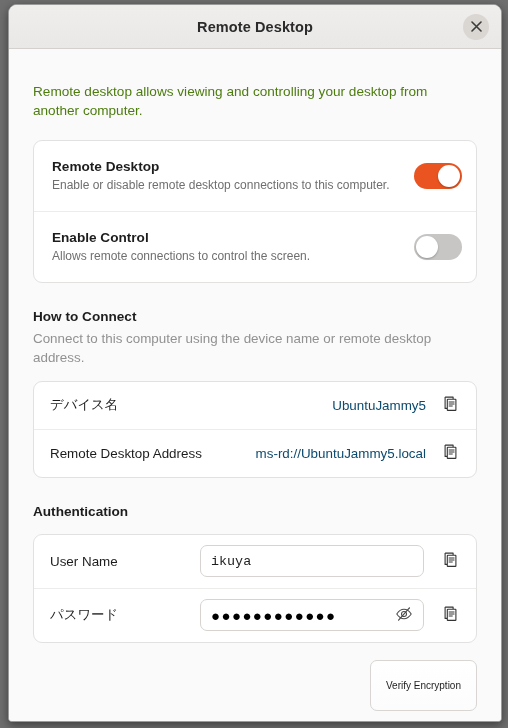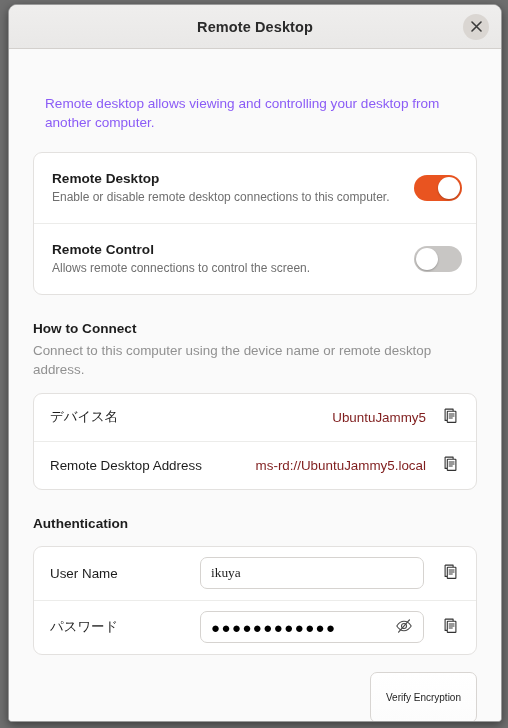--- a/index.html
+++ b/index.html
@@ -65,25 +65,25 @@
   
   #content {
     flex: 1 1 auto;
     background: #fafafa;
     padding: 0 24px;
     overflow: hidden;
     position: relative;
   }
 
   .intro {
-    margin: 12px;
+    margin: 0;
     padding-top: 33px;
     font-size: 13.6px;
     line-height: 1.42;
-    color: #8b5cf6;
+    color: #4d7c0f;
     max-width: 452px;
   }
 
   
   .card {
     background: #ffffff;
     border: 1px solid #e3e1df;
     border-radius: 9px;
     overflow: hidden;
   }
@@ -156,21 +156,21 @@
   .info-row { min-height: 47px; padding: 0 12px 0 16px; }
   .info-label {
     font-size: 13.4px;
     color: #1d1d1d;
     white-space: nowrap;
   }
   .info-value {
     flex: 1 1 auto;
     text-align: right;
     font-size: 13.4px;
-    color: #7f1d1d;
+    color: #0c4a6e;
     padding-right: 12px;
     white-space: nowrap;
     overflow: hidden;
     text-overflow: ellipsis;
   }
   .copy-btn {
     flex: 0 0 auto;
     width: 26px;
     height: 26px;
     border: none;
@@ -203,21 +203,21 @@
     padding: 0 8px 0 10px;
     margin-right: 14px;
     box-sizing: border-box;
     min-width: 0;
   }
   .field input {
     flex: 1 1 auto;
     border: none;
     outline: none;
     background: transparent;
-    font-family: Liberation Serif, serif;
+    font-family: Liberation Mono, monospace;
     font-size: 13.4px;
     color: #1d1d1d;
     min-width: 0;
     padding: 0;
   }
   .pw-dots {
     flex: 1 1 auto;
     font-size: 15px;
     letter-spacing: 1.4px;
     color: #000;
@@ -283,21 +283,21 @@
           <div class="toggle-title">Remote Desktop</div>
           <div class="toggle-sub">Enable or disable remote desktop connections to this computer.</div>
         </div>
         <button class="switch on" aria-label="Remote Desktop">
           <span class="knob"></span>
         </button>
       </div>
 
       <div class="row toggle-row">
         <div class="toggle-texts">
-          <div class="toggle-title">Remote Control</div>
+          <div class="toggle-title">Enable Control</div>
           <div class="toggle-sub">Allows remote connections to control the screen.</div>
         </div>
         <button class="switch" aria-label="Remote Control">
           <span class="knob"></span>
         </button>
       </div>
 
     </div>
 
     <h2 class="section-title">How to Connect</h2>

